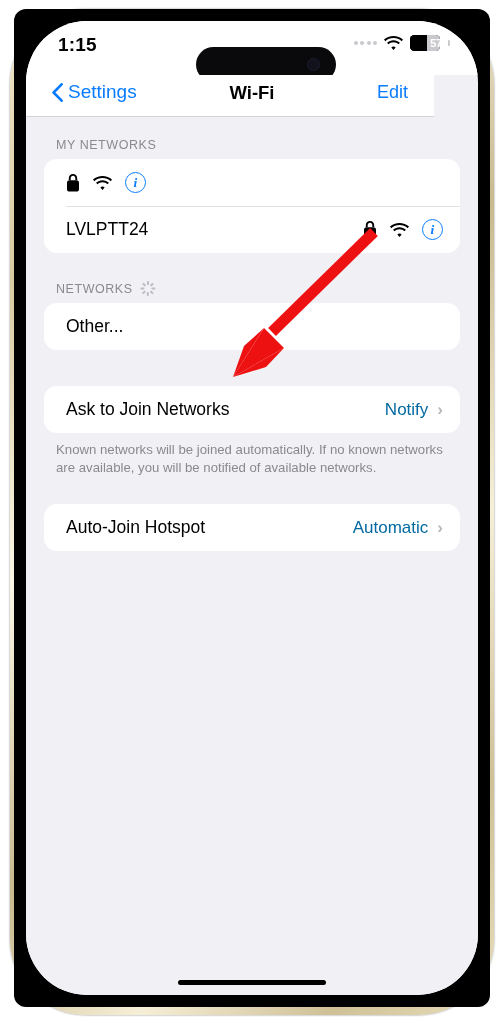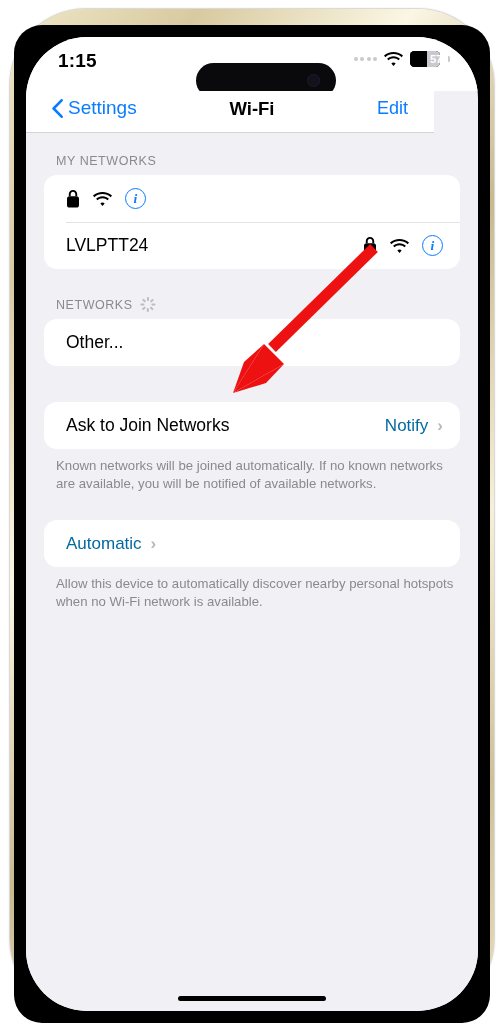--- a/index.html
+++ b/index.html
@@ -12,23 +12,23 @@
 
   
   #device-frame{
     position:absolute; left:10px; top:9px;
     width:484px; height:1006px;
     border-radius:76px;
     background:linear-gradient(125deg,#efe7c8 0%,#d8caa0 16%,#fbf7e4 34%,#c8b98e 52%,#f6efd7 70%,#cfc096 86%,#e8dfbb 100%);
     box-shadow:0 0 2px rgba(0,0,0,.55);
   }
   #device-bezel{
-    position:absolute; left:4px; top:16px;
+    position:absolute; left:4px; top:0;
     width:476px; height:998px;
-    border-radius:28px;
+    border-radius:12px;
     background:#000000;
   }
   #screen{
     position:absolute; left:12px; top:12px;
     width:452px; height:974px;
     border-radius:61px;
     background:#f1f0f5;
     overflow:hidden;
   }
 
@@ -276,25 +276,25 @@
           <div class="row-value">Notify</div>
           <div class="chevron">›</div>
         </div>
       </div>
       <div class="footnote">Known networks will be joined automatically. If no known networks are available, you will be notified of available networks.</div>
 
       <div class="sp28"></div>
 
       <div class="card">
         <div class="row">
+          <div class="row-label">Auto-Join Hotspot</div>
           <div class="row-value">Automatic</div>
           <div class="chevron">›</div>
         </div>
       </div>
-      <div class="footnote">Allow this device to automatically discover nearby personal hotspots when no Wi-Fi network is available.</div>
 
     </div>
 
     <svg id="annotation-arrow" viewBox="0 0 452 974">
       <line x1="348" y1="211" x2="246" y2="311" stroke="#ee1111" stroke-width="11" stroke-linecap="butt"></line>
       <polygon points="207,356 258,327 238,307" fill="#ee1111"></polygon>
       <polygon points="207,356 258,327 240,346" fill="#ee1111"></polygon>
       <polygon points="207,356 238,307 218,325" fill="#ee1111"></polygon>
     </svg>
 

